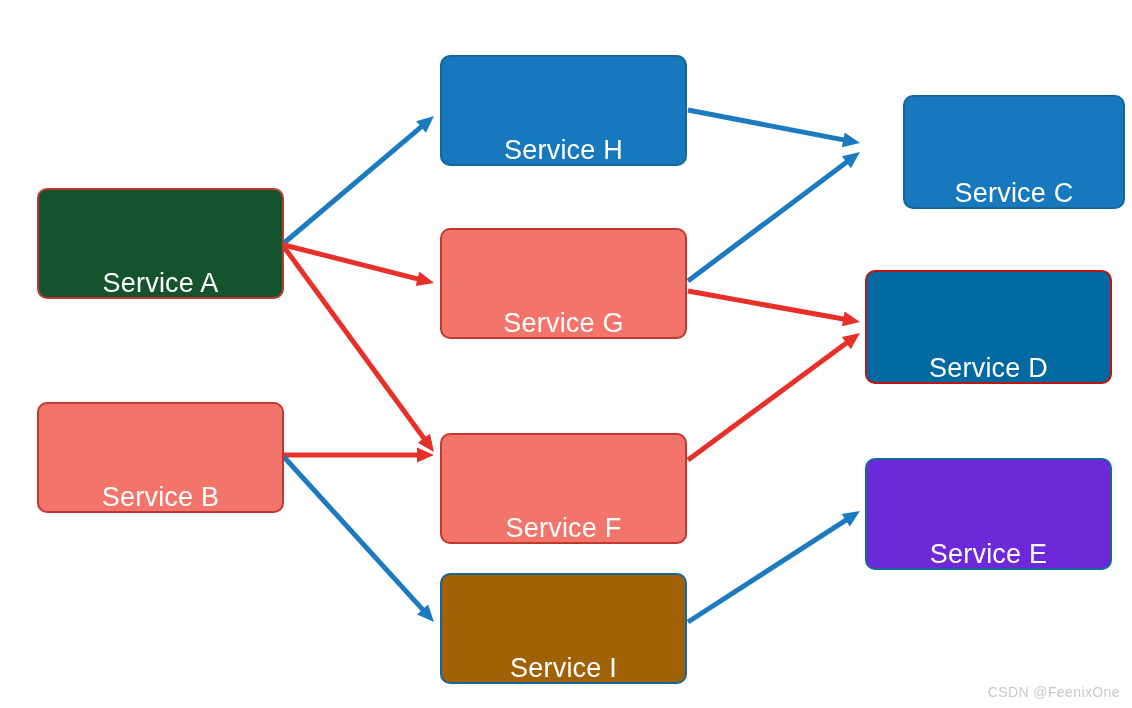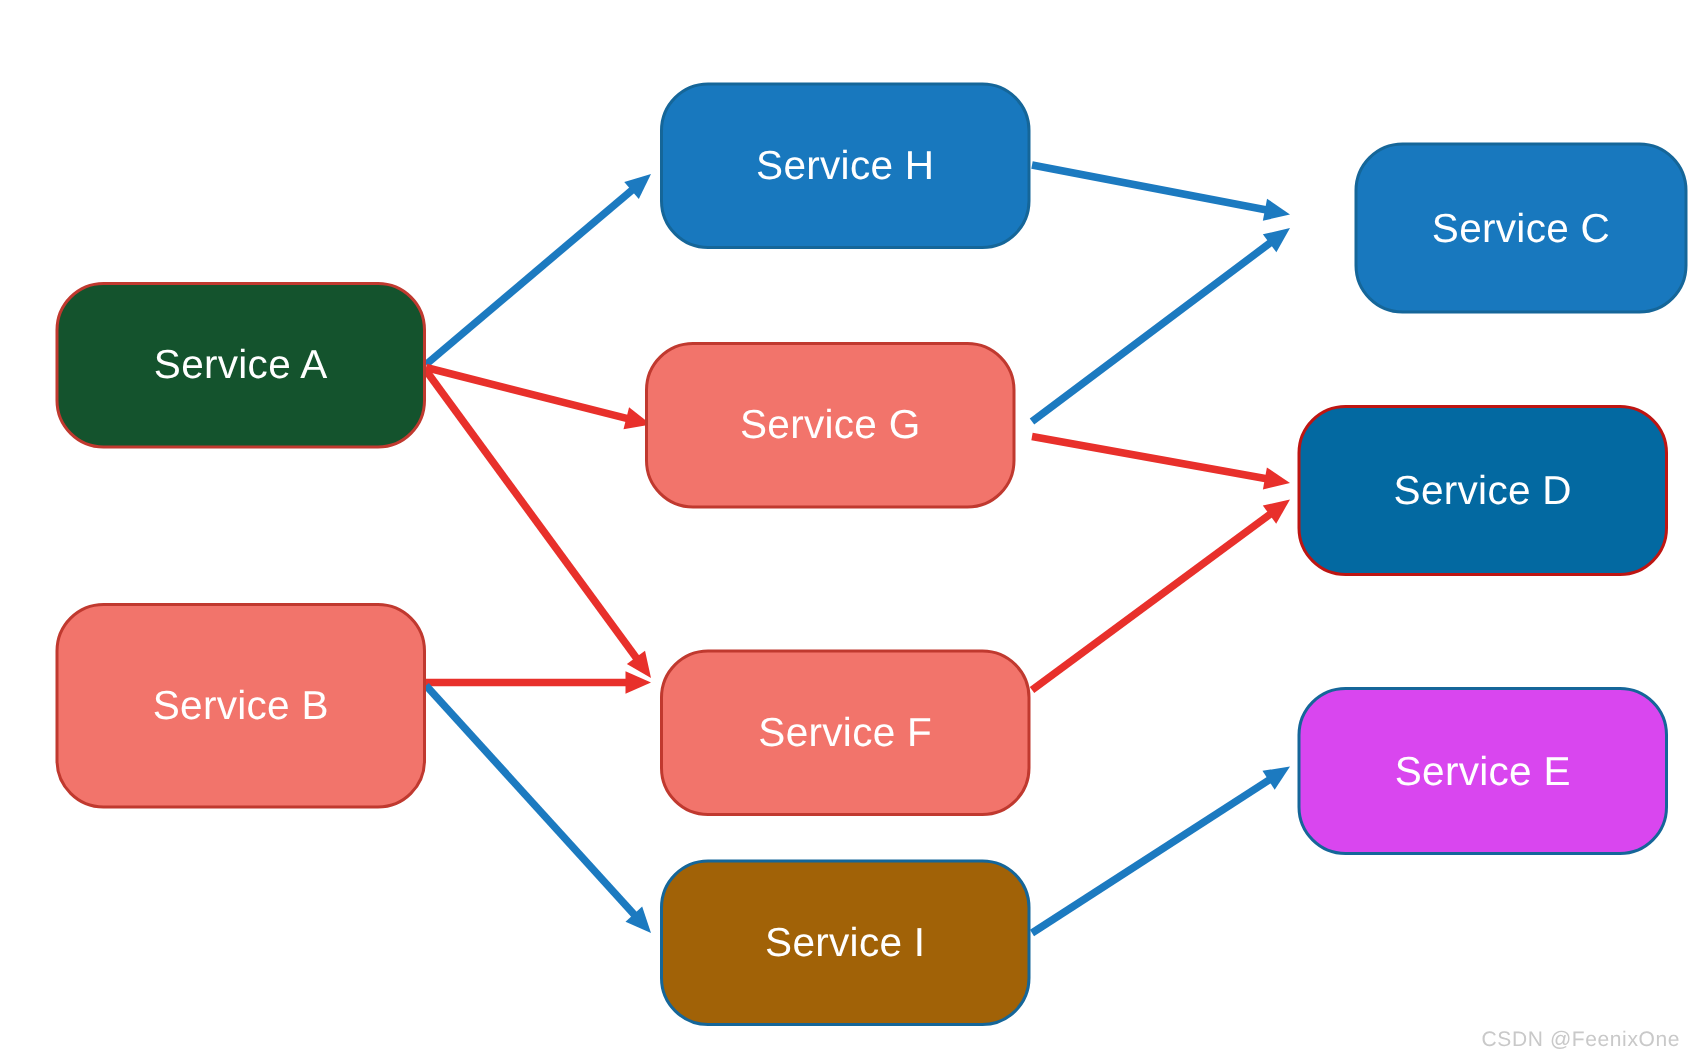--- a/index.html
+++ b/index.html
@@ -21,23 +21,23 @@
     position: absolute;
     left: 0;
     top: 0;
     width: 1132px;
     height: 708px;
     pointer-events: none;
   }
   .node {
     position: absolute;
     box-sizing: border-box;
-    border-radius: 32px;
+    border-radius: 10px;
     display: flex;
-    align-items: center;
+    align-items: flex-end;
     justify-content: center;
     color: #ffffff;
     font-size: 27px;
     font-weight: 400;
     letter-spacing: 0.2px;
     line-height: 1;
     border-style: solid;
     border-width: 2px;
     z-index: 2;
   }
@@ -102,41 +102,41 @@
       <g>
         <line x1="688" y1="622" x2="848.2368520301291" y2="518.5913338642772" stroke="#1C7AC0" stroke-width="5" stroke-linecap="butt"></line>
         <polygon points="860,511 849.7829634638766,526.519734676196 841.6493914664369,513.9163618513343" fill="#1C7AC0"></polygon>
       </g>
     </svg>
 
   <div id="node-layer">
       <div class="node" style="left: 37px; top: 188px; width: 247px; height: 111px; background: #14532d; border-color: rgb(192, 57, 47); color: rgb(255, 255, 255);">
         <span class="node-label">Service A</span>
       </div>
-      <div class="node" style="left: 37px; top: 402px; width: 247px; height: 137px; background: rgb(242, 116, 107); border-color: rgb(192, 57, 47); color: rgb(255, 255, 255);">
+      <div class="node" style="left: 37px; top: 402px; width: 247px; height: 111px; background: rgb(242, 116, 107); border-color: rgb(192, 57, 47); color: rgb(255, 255, 255);">
         <span class="node-label">Service B</span>
       </div>
       <div class="node" style="left: 440px; top: 55px; width: 247px; height: 111px; background: rgb(24, 120, 190); border-color: rgb(21, 102, 153); color: rgb(255, 255, 255);">
         <span class="node-label">Service H</span>
       </div>
-      <div class="node" style="left: 430px; top: 228px; width: 247px; height: 111px; background: rgb(242, 116, 107); border-color: rgb(192, 57, 47); color: rgb(255, 255, 255);">
+      <div class="node" style="left: 440px; top: 228px; width: 247px; height: 111px; background: rgb(242, 116, 107); border-color: rgb(192, 57, 47); color: rgb(255, 255, 255);">
         <span class="node-label">Service G</span>
       </div>
       <div class="node" style="left: 440px; top: 403px; width: 247px; height: 111px; background: rgb(242, 116, 107); border-color: rgb(192, 57, 47); color: rgb(255, 255, 255); margin-top: 30px;">
         <span class="node-label">Service F</span>
       </div>
       <div class="node" style="left: 440px; top: 573px; width: 247px; height: 111px; background: #a16207; border-color: rgb(21, 102, 153); color: rgb(255, 255, 255);">
         <span class="node-label">Service I</span>
       </div>
       <div class="node" style="left: 903px; top: 95px; width: 222px; height: 114px; background: rgb(24, 120, 190); border-color: rgb(21, 102, 153); color: rgb(255, 255, 255);">
         <span class="node-label">Service C</span>
       </div>
       <div class="node" style="left: 865px; top: 270px; width: 247px; height: 114px; background: #0369a1; border-color: rgb(190, 21, 18); color: rgb(255, 255, 255);">
         <span class="node-label">Service D</span>
       </div>
-      <div class="node" style="left: 865px; top: 458px; width: 247px; height: 112px; background: #d946ef; border-color: rgb(21, 102, 153); color: rgb(255, 255, 255);">
+      <div class="node" style="left: 865px; top: 458px; width: 247px; height: 112px; background: #6d28d9; border-color: rgb(21, 102, 153); color: rgb(255, 255, 255);">
         <span class="node-label">Service E</span>
       </div>
     </div>
 
   <div id="watermark">CSDN @FeenixOne</div>
 
 </div>
 
 </body></html>

